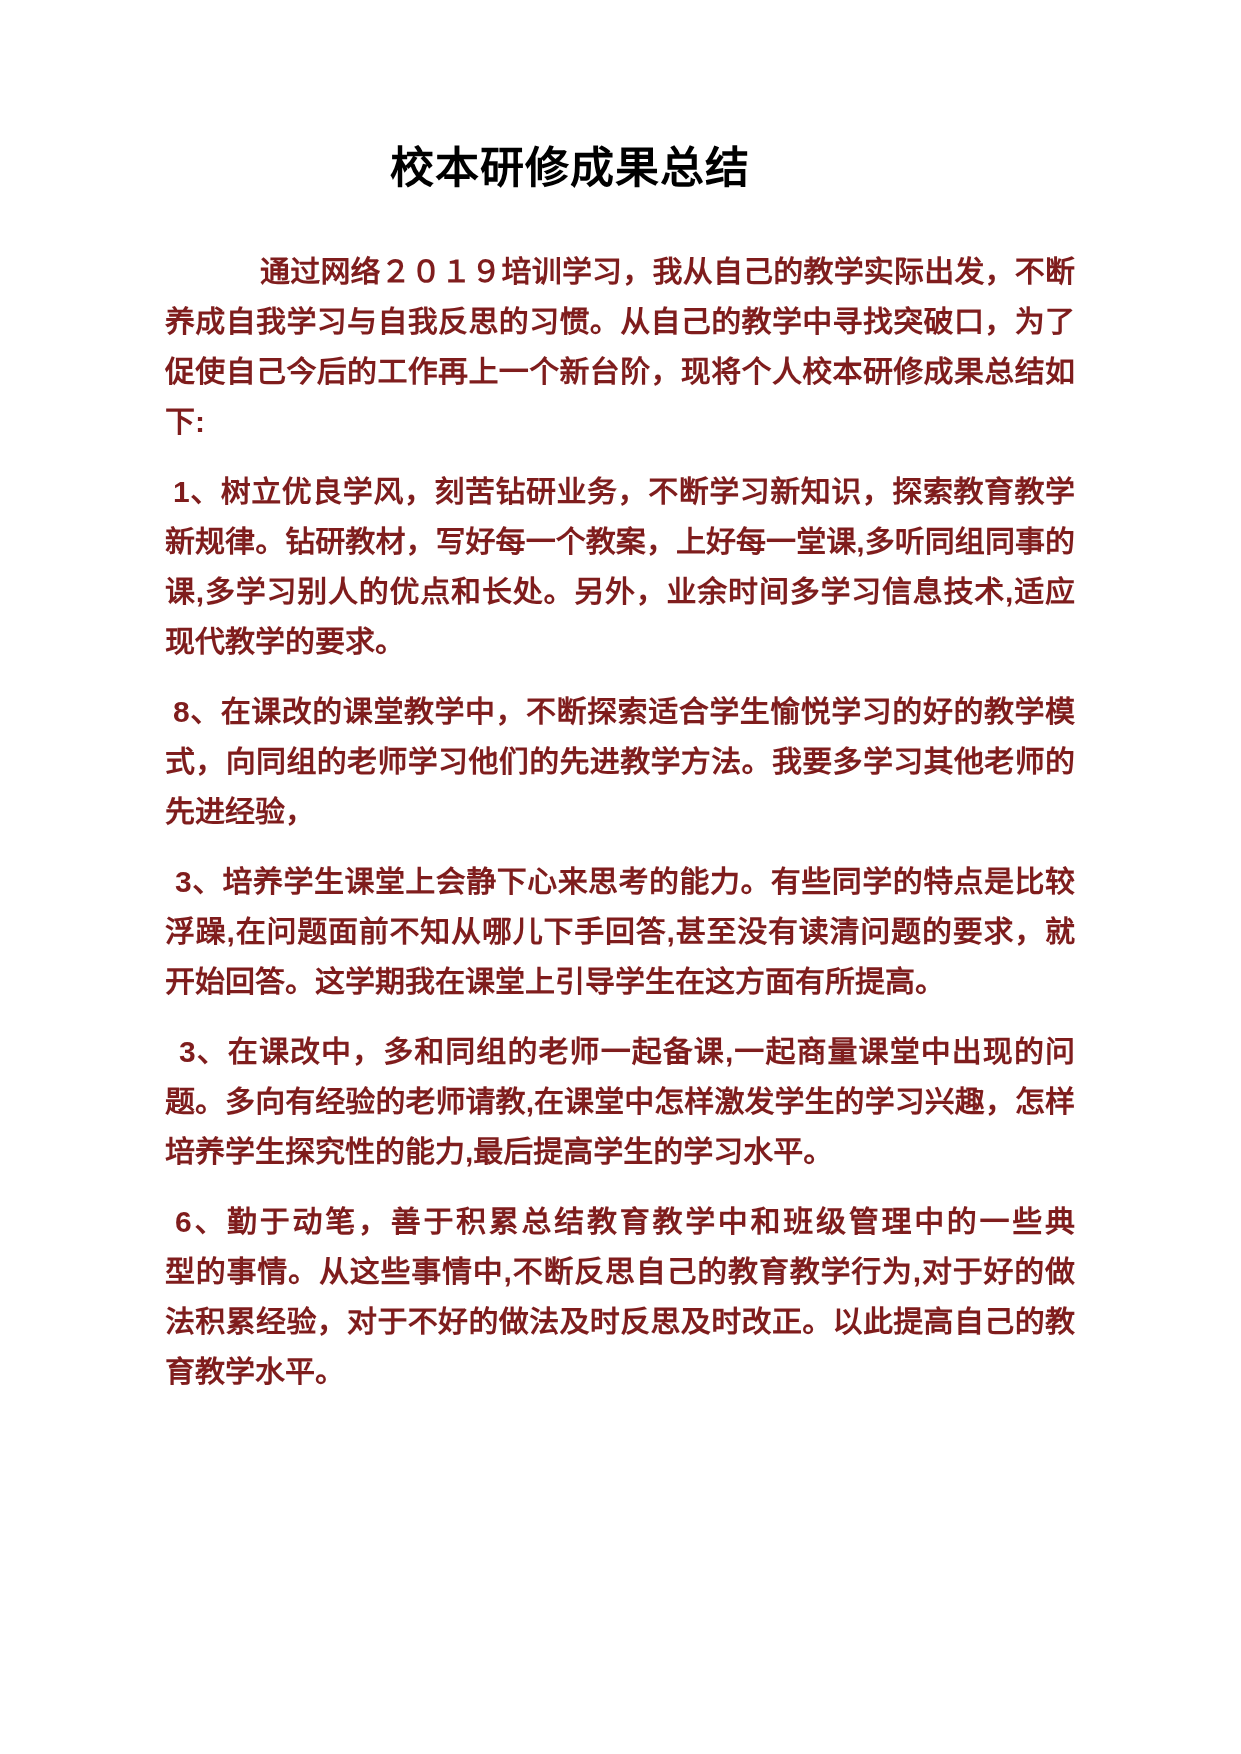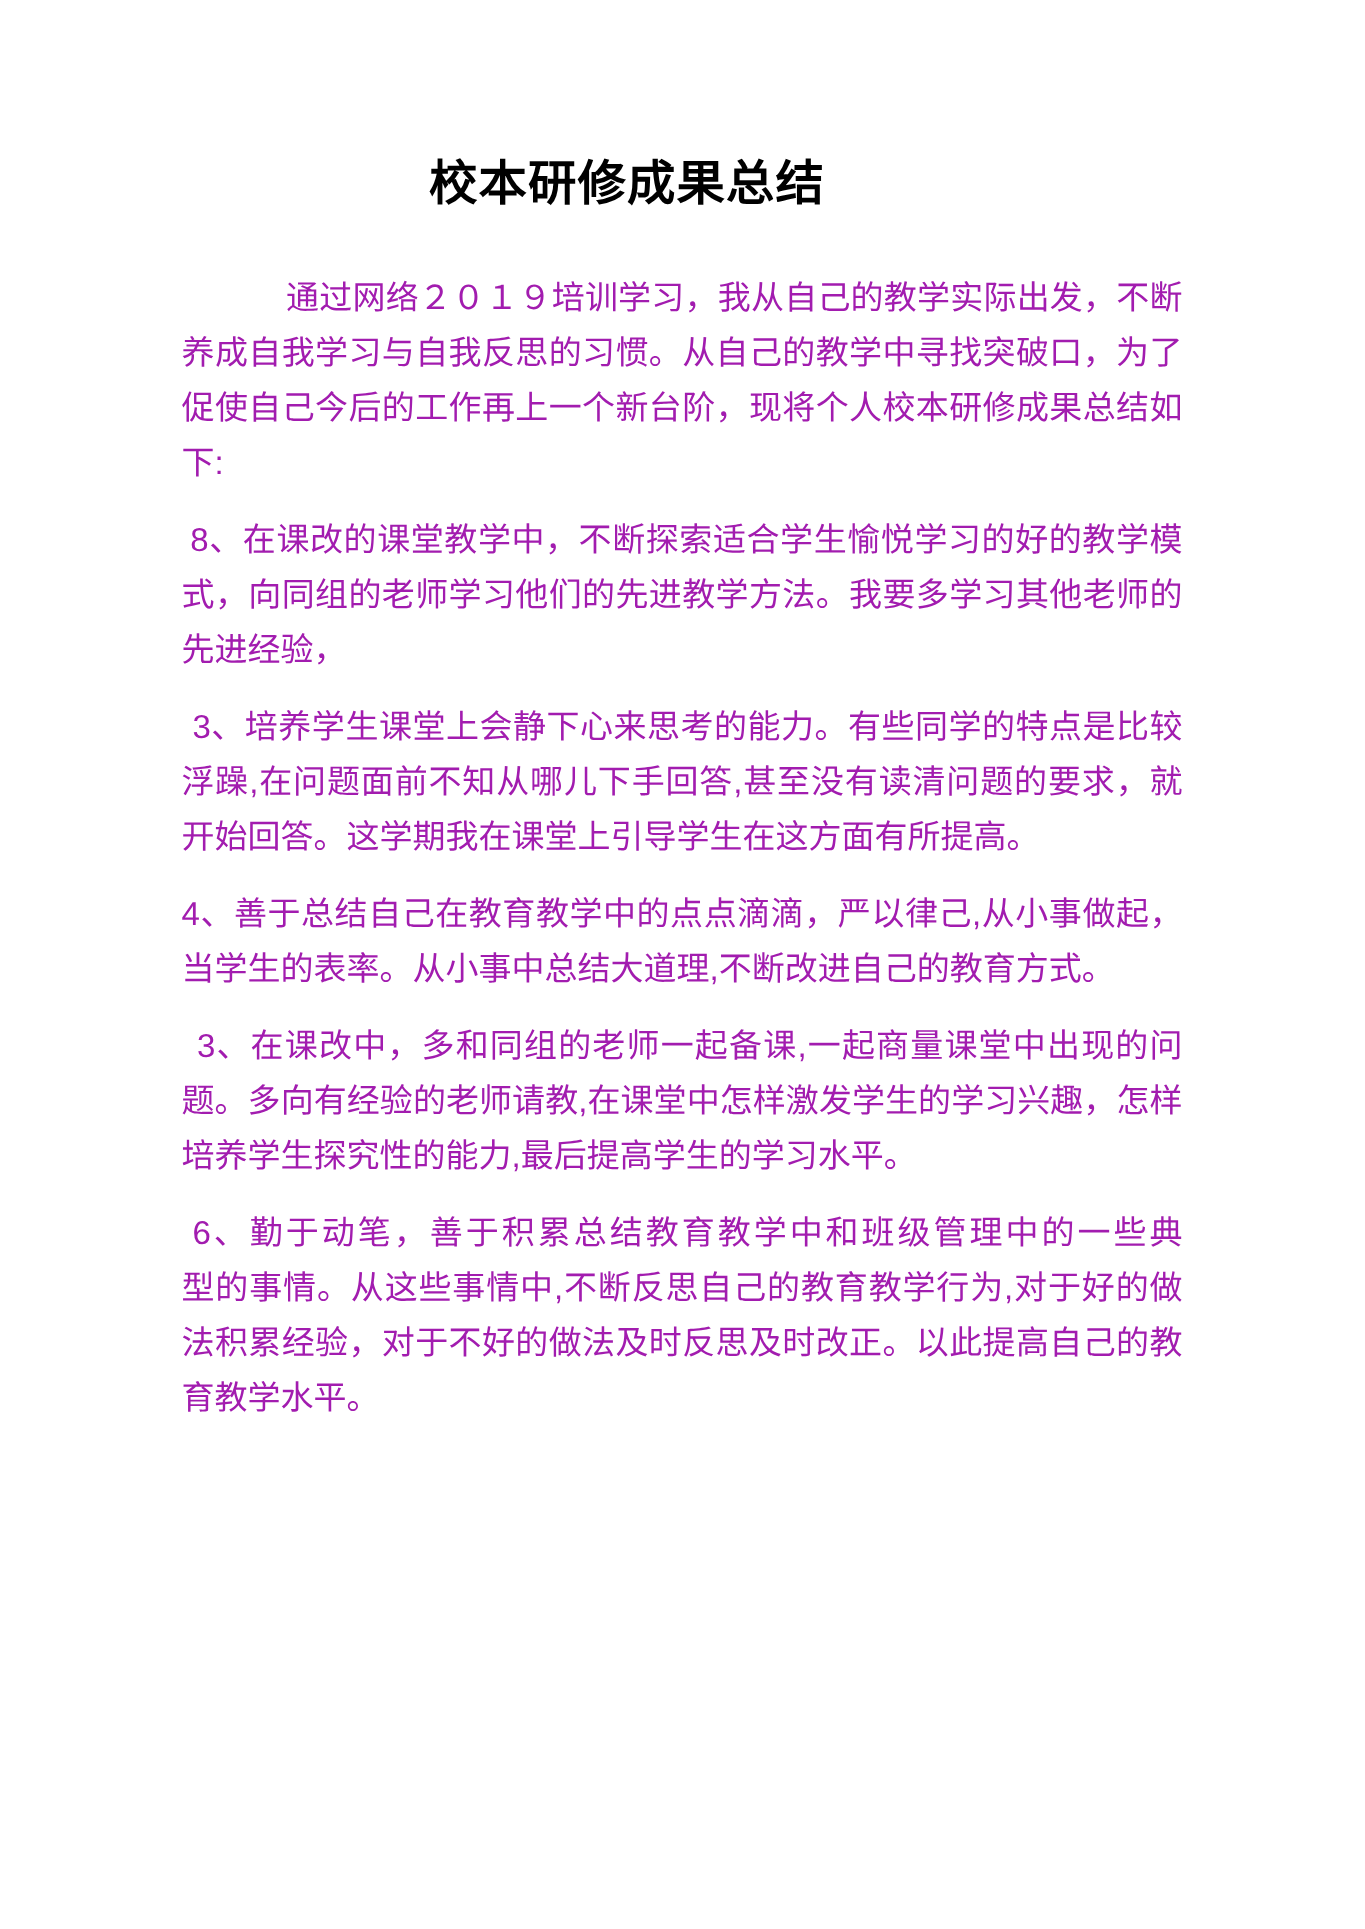--- a/index.html
+++ b/index.html
@@ -26,47 +26,47 @@
     line-height: 56px;
     font-weight: 900;
     text-align: center;
     margin: 0 100px 51px 0;
     letter-spacing: 1px;
     color: #000000;
   }
   .para {
     font-size: 30px;
     line-height: 50px;
-    font-weight: 400;
+    font-weight: 700;
     text-align: justify;
     margin: 0 0 20px 0;
-    color: #a21caf;
+    color: #7f1d1d;
     word-break: break-all;
   }
   .indent-intro   { text-indent: 95px; }
   .indent-sm8     { text-indent: 8px; }
   .indent-sm10    { text-indent: 10px; }
   .indent-none    { text-indent: 0; }
   .indent-sm14    { text-indent: 14px; }
   .indent-closing { text-indent: 115px; }
 </style>
 </head>
 <body>
 
 <div class="page">
 
   <h1 class="doc-title">校本研修成果总结</h1>
 
   <p class="para indent-intro">通过网络２０１９培训学习，我从自己的教学实际出发，不断养成自我学习与自我反思的习惯。从自己的教学中寻找突破口，为了促使自己今后的工作再上一个新台阶，现将个人校本研修成果总结如下:</p>
 
+  <p class="para indent-sm8">1、树立优良学风，刻苦钻研业务，不断学习新知识，探索教育教学新规律。钻研教材，写好每一个教案，上好每一堂课,多听同组同事的课,多学习别人的优点和长处。另外，业余时间多学习信息技术,适应现代教学的要求。</p>
 
   <p class="para indent-sm8">8、在课改的课堂教学中，不断探索适合学生愉悦学习的好的教学模式，向同组的老师学习他们的先进教学方法。我要多学习其他老师的先进经验，</p>
 
   <p class="para indent-sm10">3、培养学生课堂上会静下心来思考的能力。有些同学的特点是比较浮躁,在问题面前不知从哪儿下手回答,甚至没有读清问题的要求，就开始回答。这学期我在课堂上引导学生在这方面有所提高。</p>
 
-  <p class="para indent-none">4、善于总结自己在教育教学中的点点滴滴，严以律己,从小事做起，当学生的表率。从小事中总结大道理,不断改进自己的教育方式。</p>
 
   <p class="para indent-sm14">3、在课改中，多和同组的老师一起备课,一起商量课堂中出现的问题。多向有经验的老师请教,在课堂中怎样激发学生的学习兴趣，怎样培养学生探究性的能力,最后提高学生的学习水平。</p>
 
   <p class="para indent-sm10">6、勤于动笔，善于积累总结教育教学中和班级管理中的一些典　　型的事情。从这些事情中,不断反思自己的教育教学行为,对于好的做法积累经验，对于不好的做法及时反思及时改正。以此提高自己的教育教学水平。</p>
 
 
 </div>
 
 </body></html>

